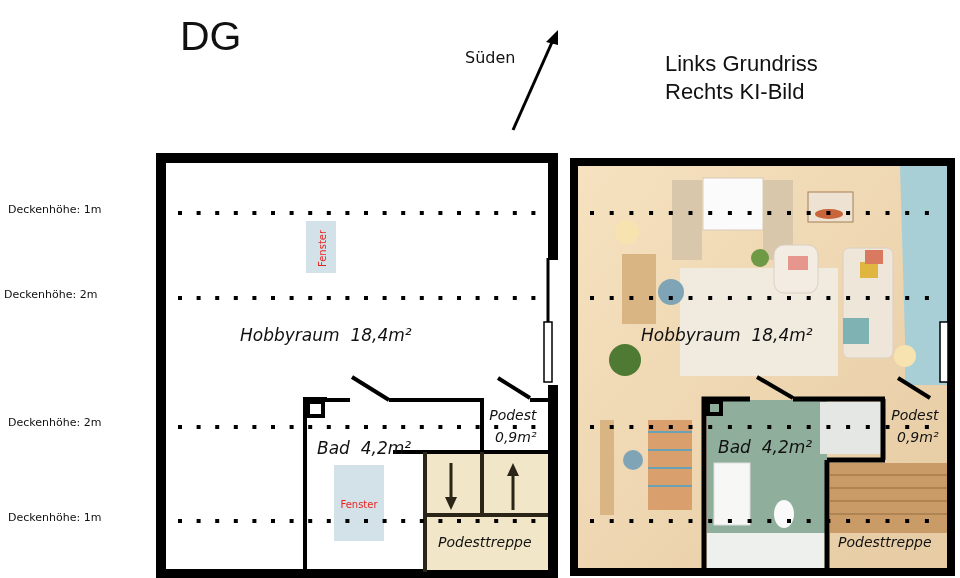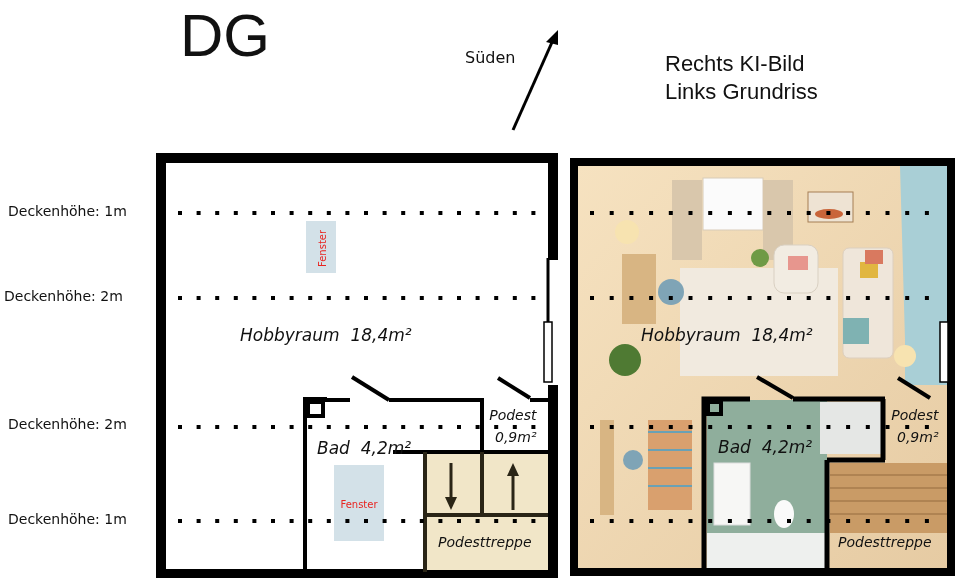--- a/index.html
+++ b/index.html
@@ -1,41 +1,41 @@
 <!DOCTYPE html>
 <html><head>
 <meta charset="utf-8">
 <style>
   html, body { margin:0; padding:0; background:#ffffff; }
   body { width:960px; height:578px; position:relative; overflow:hidden; font-family:"Liberation Sans", sans-serif; }
   .abs { position:absolute; }
-  .title { left:180px; top:8px; font-size:60px; line-height:56px; color:#111; font-family:"Liberation Sans", sans-serif; }
+  .title { left:180px; top:8px; font-size:41px; line-height:56px; color:#111; font-family:"Liberation Sans", sans-serif; }
   .south { left:465px; top:48px; font-size:16px; color:#111; font-family:"DejaVu Sans", sans-serif; }
   .legend { left:665px; top:50px; font-size:22px; line-height:28px; color:#111; }
-  .hlabel { font-size:14px; color:#111; font-family:"DejaVu Sans", sans-serif; white-space:nowrap; }
+  .hlabel { font-size:11px; color:#111; font-family:"DejaVu Sans", sans-serif; white-space:nowrap; }
   .room { font-family:"DejaVu Sans", sans-serif; color:#111; white-space:nowrap;font-style:italic; }
   svg { position:absolute; left:0; top:0; }
   .fenster-text { font-family:"DejaVu Sans", sans-serif; fill:#e8231f; font-size:10px; }
 </style>
 </head>
 <body>
 
 <div class="abs title">
   <div>DG</div>
 </div>
 <div class="abs south">Süden</div>
 <svg width="960" height="578" style="pointer-events:none">
   <g>
     <line x1="513" y1="130" x2="553" y2="40" stroke="#000" stroke-width="3"></line>
     <polygon points="558,30 546,42 558,45" fill="#000"></polygon>
   </g>
 </svg>
 <div class="abs legend">
+  <div>Links Grundriss</div>
   <div>Rechts KI-Bild</div>
-  <div>Links Grundriss</div>
 </div>
 
 <div class="abs hlabel" style="left:8px; top:203px;">Deckenhöhe: 1m</div>
 <div class="abs hlabel" style="left:4px; top:288px;">Deckenhöhe: 2m</div>
 <div class="abs hlabel" style="left:8px; top:416px;">Deckenhöhe: 2m</div>
 <div class="abs hlabel" style="left:8px; top:511px;">Deckenhöhe: 1m</div>
 
 <svg width="960" height="578">
 
   <rect x="160" y="160" width="388" height="410" fill="#fff"></rect>

